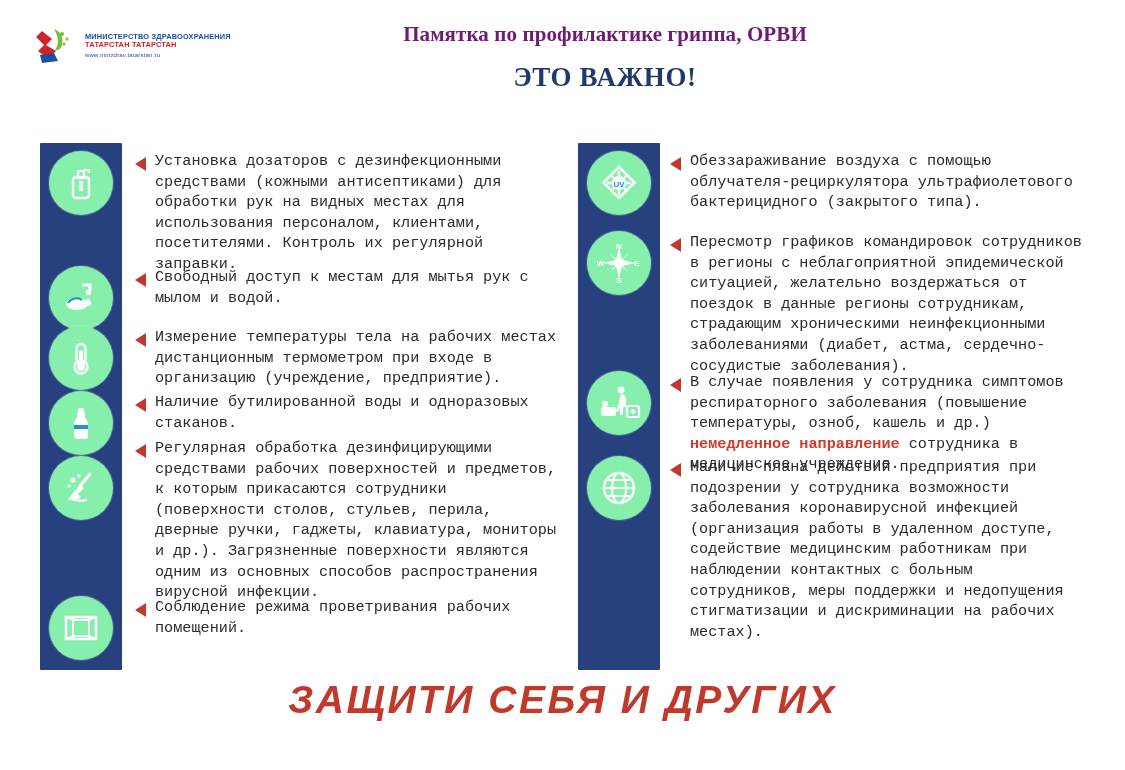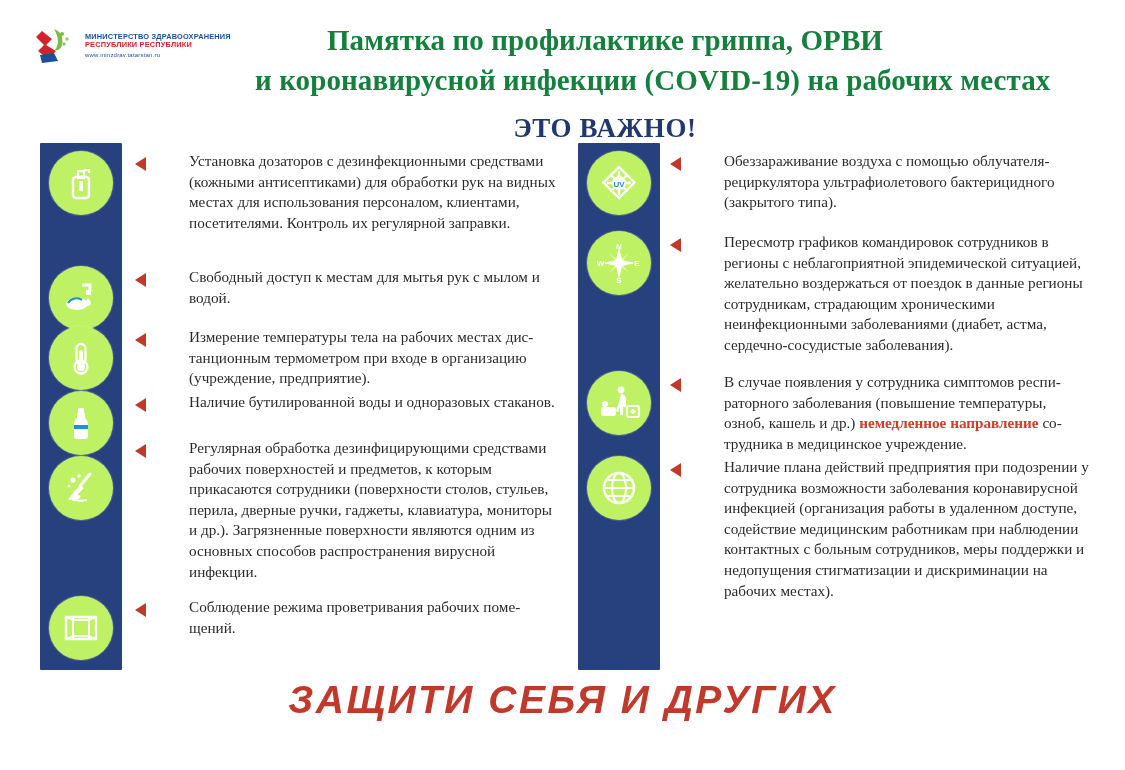--- a/index.html
+++ b/index.html
@@ -25,21 +25,21 @@
   }
   .logo-l2{color:#d0232b;}
   .logo-url{
     font-family:"Liberation Sans", sans-serif;
     font-size:6px;color:#1b4f9c;margin-top:3px;letter-spacing:.2px;white-space:nowrap;
   }
 
   .title-block{position:absolute;left:255px;top:20px;width:700px;text-align:center;}
   .title-l1,.title-l2{
     font-family:"Liberation Serif", serif;
-    font-weight:bold;font-size:29px;color:#15803d;
+    font-weight:bold;font-size:21px;color:#701a75;
     line-height:1.38;letter-spacing:.1px;white-space:nowrap;
   }
   .title-sub{
     font-family:"Liberation Serif", serif;
     font-weight:bold;font-size:27px;color:#21386f;
     margin-top:13px;letter-spacing:.6px;
   }
 
   
   .columns{position:absolute;left:0;top:143px;width:1125px;height:530px;}
@@ -52,41 +52,40 @@
     position:absolute;left:0;top:0;width:82px;
     background:#27417f;
     border-radius:1px;
   }
   .col-left .iconbar{height:527px;}
   .col-right .iconbar{height:527px;width:82px;}
 
   .icon-slot{position:absolute;left:9px;width:64px;height:64px;}
   .icon-circle{
     width:64px;height:64px;border-radius:50%;
-    background:#bef264;
+    background:#86efac;
     display:flex;align-items:center;justify-content:center;
     box-shadow:0 0 0 1px rgba(255,255,255,.18);
   }
   .icon-circle svg{display:block;}
 
   .bullets{position:absolute;left:95px;top:0;width:425px;}
   .col-right .bullets{left:92px;width:420px;}
 
   .bullet{position:relative;display:flex;align-items:flex-start;}
   .tri{
     flex:0 0 auto;width:0;height:0;margin-top:6px;margin-right:9px;
     border-top:7px solid transparent;
     border-bottom:7px solid transparent;
     border-right:11px solid #c0392b;
   }
   .btext{
-    font-family:Liberation Serif, serif;
+    font-family:Liberation Mono, monospace;
     font-size:15.2px;line-height:1.355;color:#2b2b2b;
     text-align:left;
-    margin-left:34px;
   }
   .btext .hl{color:#d13b2e;font-weight:bold;}
 
   
   .slogan{
     position:absolute;left:0;top:678px;width:1125px;text-align:center;
     font-family:"Liberation Sans", sans-serif;
     font-weight:bold;font-style:italic;
     font-size:39px;letter-spacing:2.5px;
     color:#c0392b;
@@ -105,28 +104,27 @@
           <path d="M8 6 L18 14 L12 20 L22 26 L14 34 L4 26 L10 20 L2 12 Z" fill="#d0232b"></path>
           <path d="M6 30 L20 28 L24 36 L8 38 Z" fill="#1b4f9c"></path>
           <path d="M20 4 C26 6 30 12 28 20 C27 24 24 26 21 25 C25 20 25 12 20 4 Z" fill="#7cbb42"></path>
           <circle cx="28" cy="9" r="2" fill="#7cbb42"></circle>
           <circle cx="33" cy="14" r="1.7" fill="#9ccc60"></circle>
           <circle cx="30" cy="19" r="1.5" fill="#7cbb42"></circle>
         </svg>
       </div>
       <div class="logo-text">
         <div class="logo-l1">МИНИСТЕРСТВО ЗДРАВООХРАНЕНИЯ</div>
-        <div class="logo-l2">РЕСПУБЛИКИ РЕСПУБЛИКИ</div>
+        <div class="logo-l2">ТАТАРСТАН ТАТАРСТАН</div>
         <div class="logo-url">www.minzdrav.tatarstan.ru</div>
       </div>
     </div>
 
     <div class="title-block">
       <div class="title-l1">Памятка по профилактике гриппа, ОРВИ</div>
-      <div class="title-l2">и коронавирусной инфекции (COVID-19) на рабочих местах</div>
       <div class="title-sub">ЭТО ВАЖНО!</div>
     </div>
   </div>
 
   <div class="columns">
 
     <div class="col col-left">
       <div class="iconbar">
 
         <div class="icon-slot" style="top:8px">

